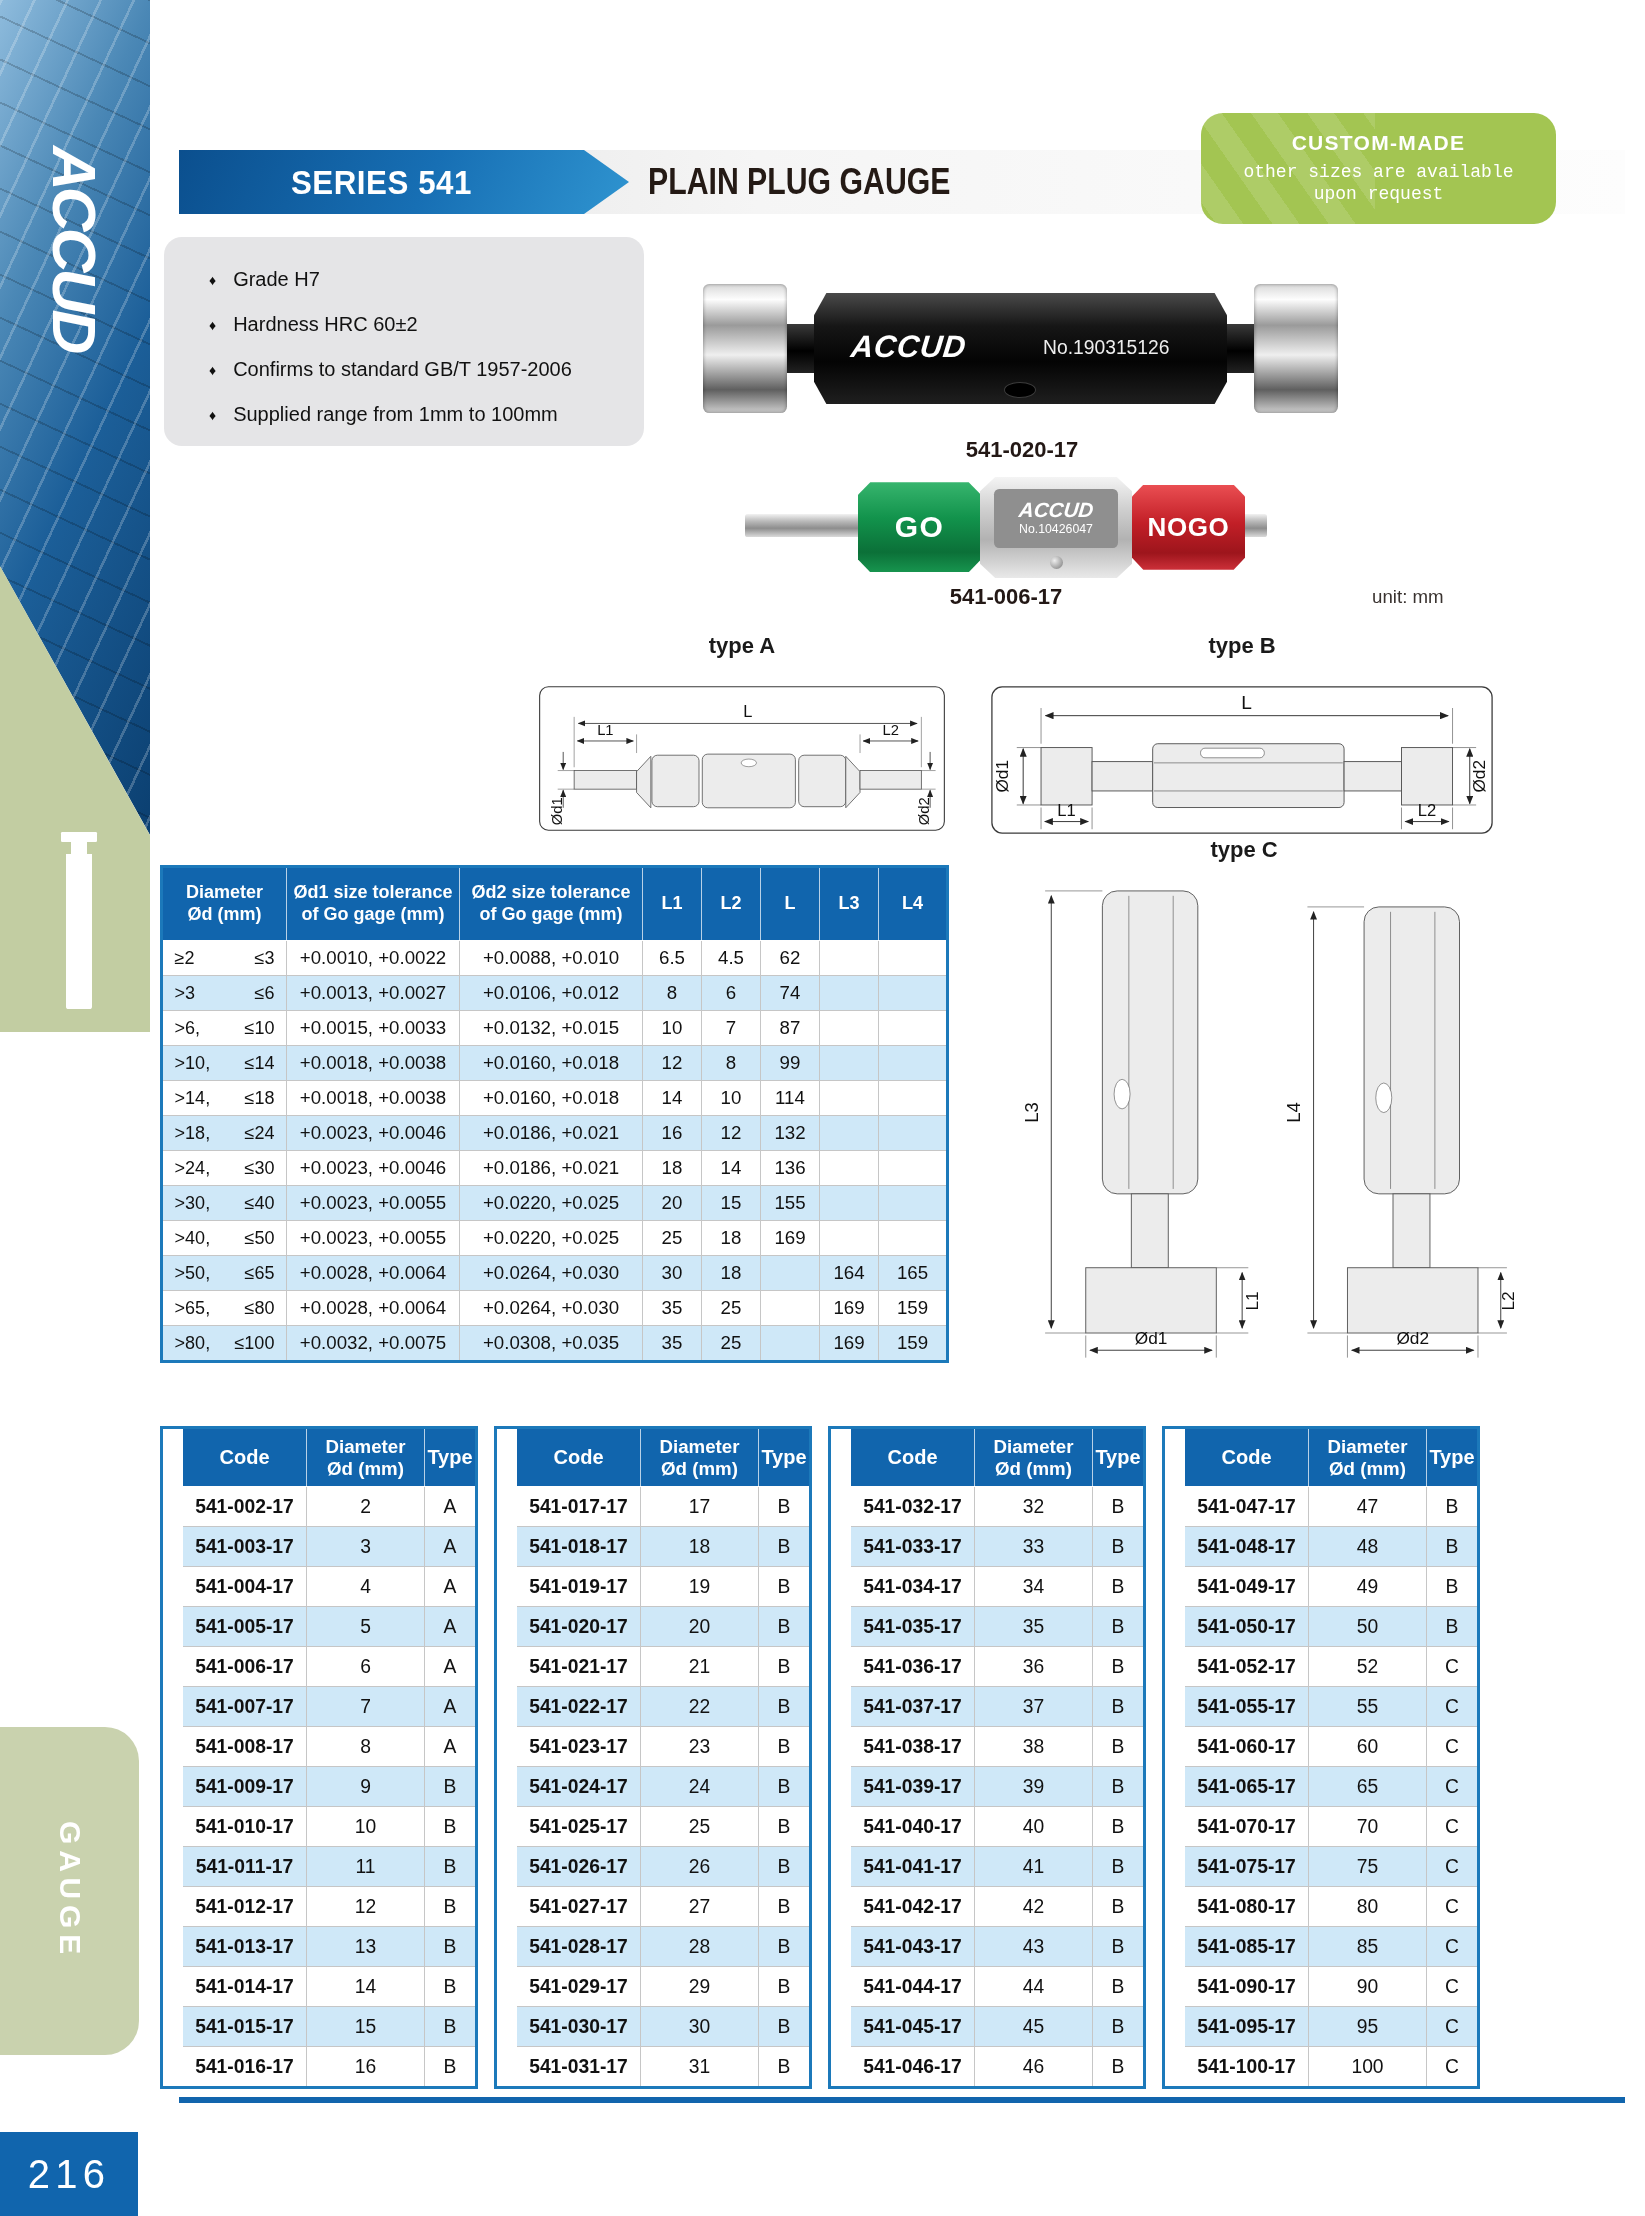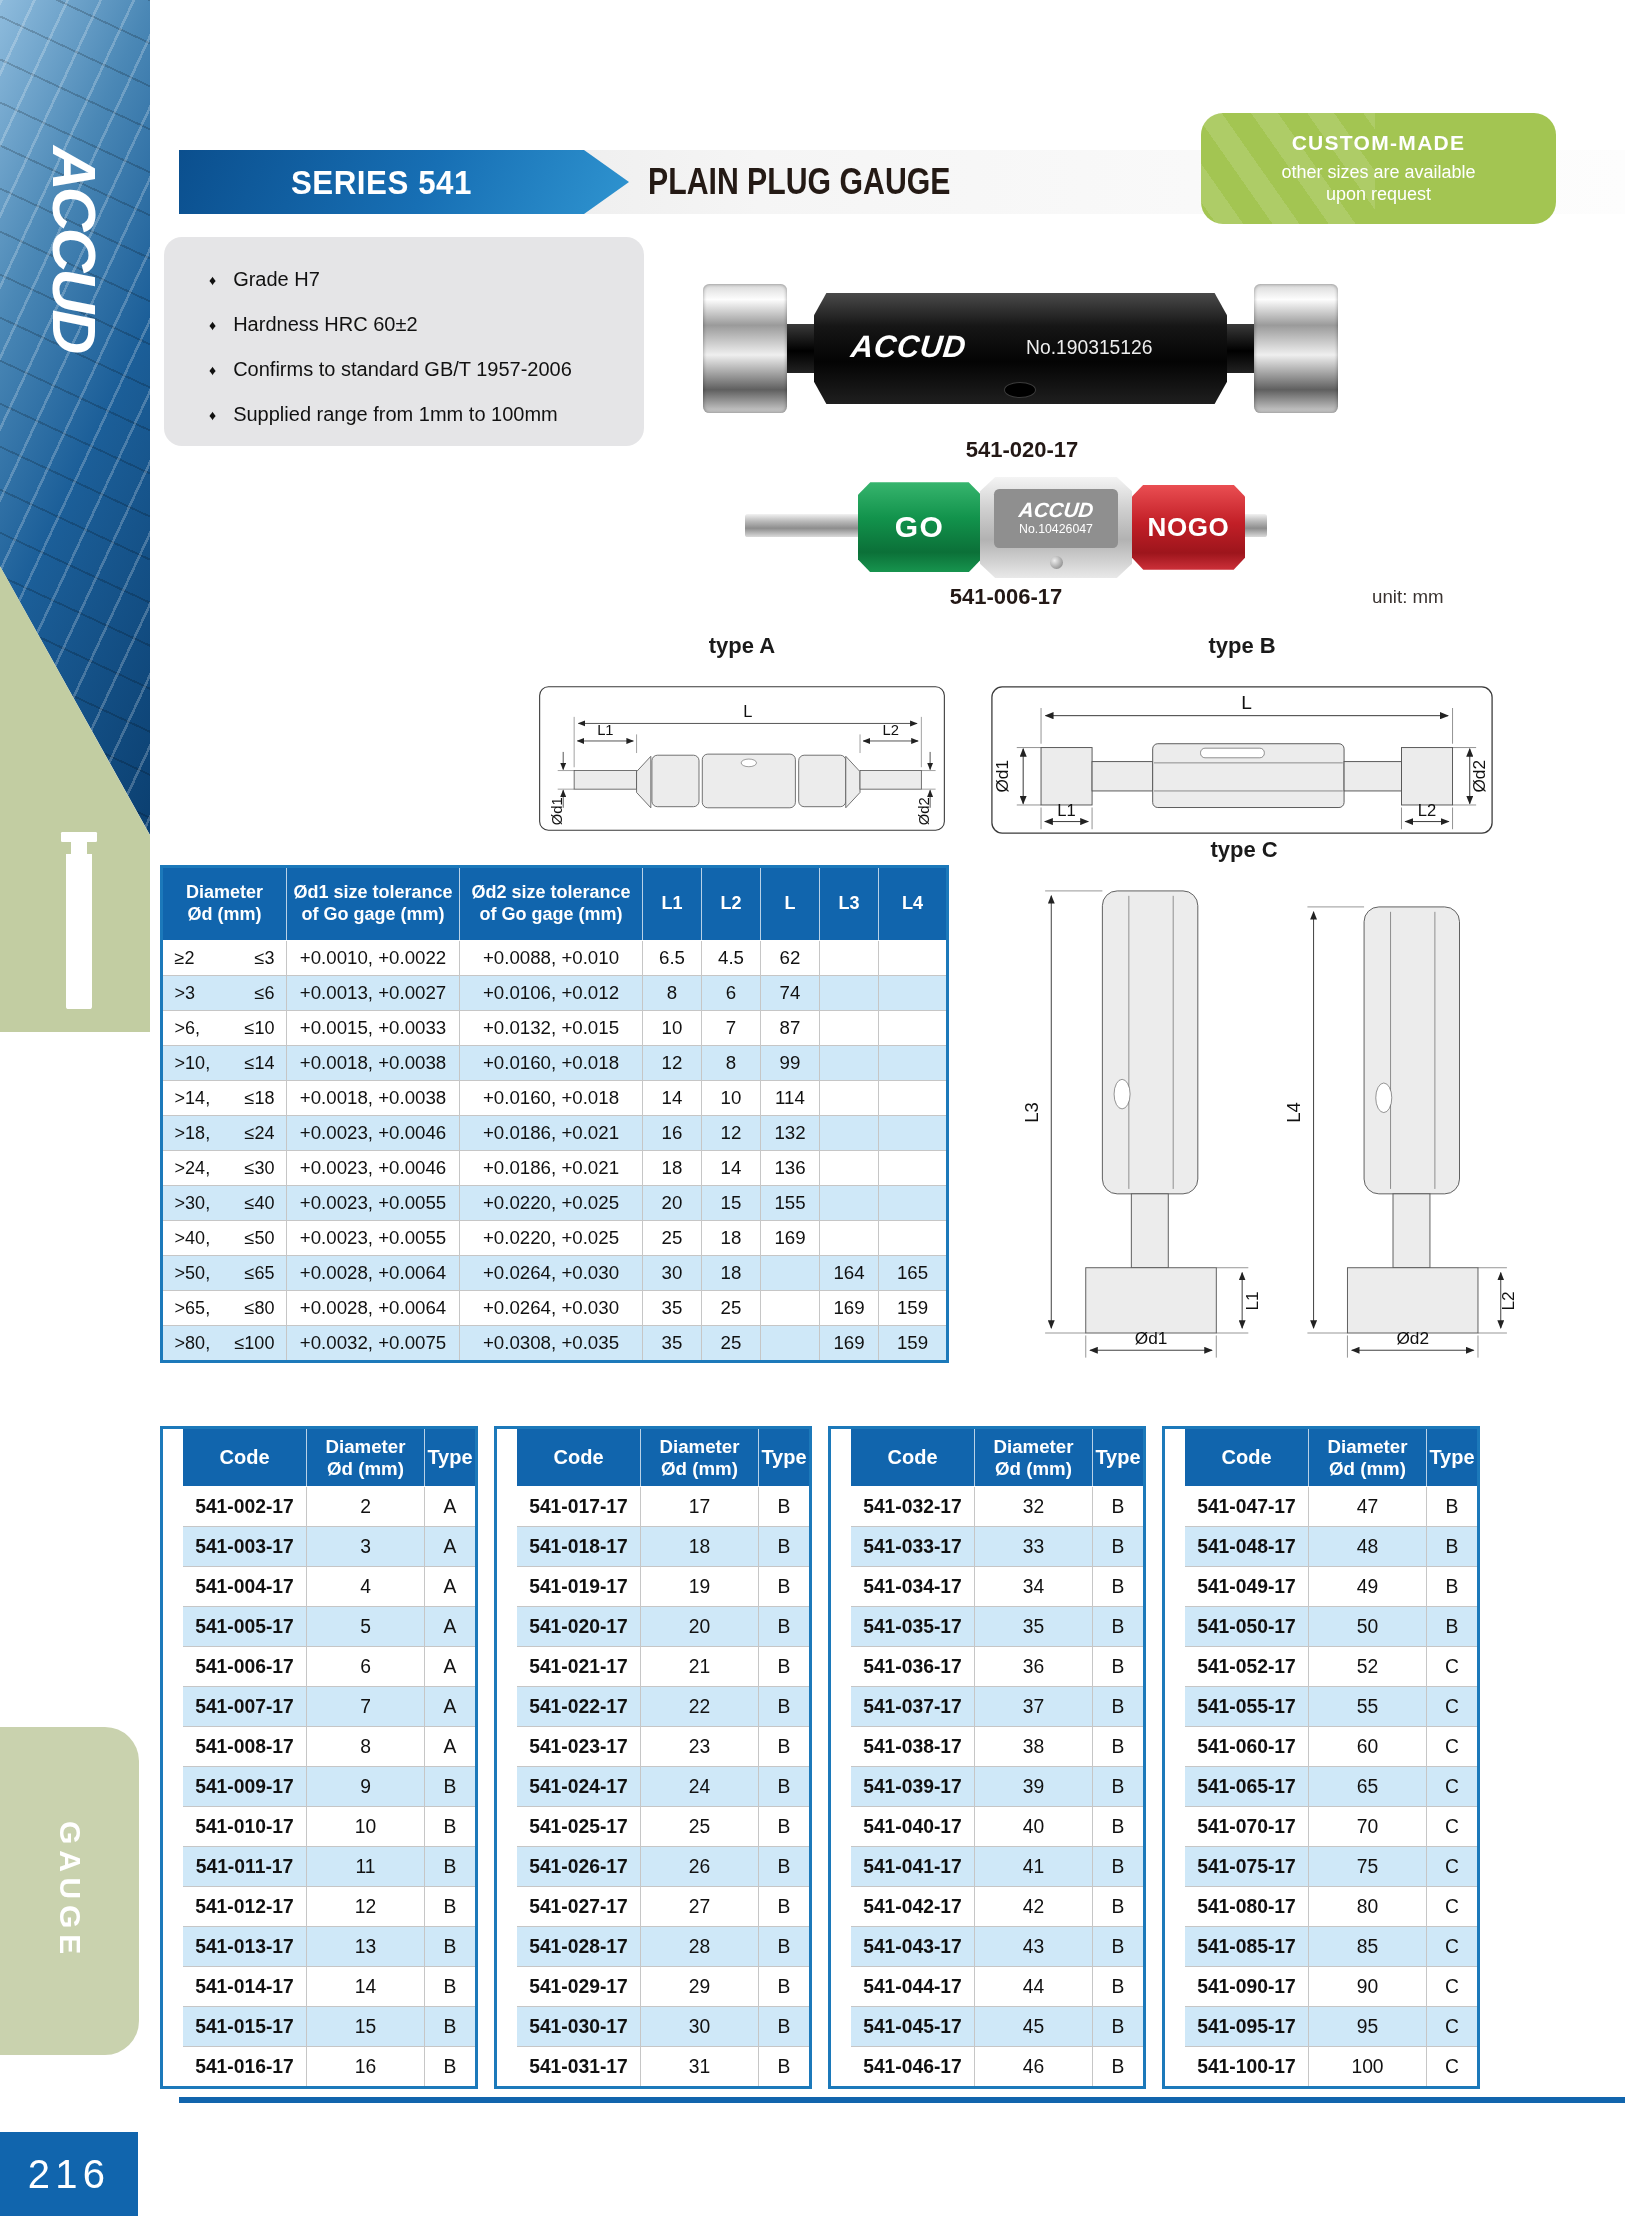--- a/index.html
+++ b/index.html
@@ -38,39 +38,39 @@
   .series-arrow span{color:#fff;font-size:34px;font-weight:800;letter-spacing:0.6px;transform:scaleX(.92);}
   .page-title{left:648px;top:150px;height:64px;display:flex;align-items:center;
     font-size:36px;font-weight:800;letter-spacing:0;color:#241a15;transform:scaleX(.84);transform-origin:left center;}
 
   
   .badge{left:1201px;top:113px;width:355px;height:111px;background:#a3c552;border-radius:22px;
     display:flex;flex-direction:column;align-items:center;justify-content:center;overflow:hidden;}
   .badge:before{content:"";position:absolute;left:-19.3px;top:-26px;width:193px;height:168px;
     background:repeating-linear-gradient(55deg, rgba(255,255,255,.12) 0 22px, rgba(255,255,255,0) 22px 46px);}
   .badge .b-title{position:relative;color:#fff;font-weight:800;font-size:21px;letter-spacing:1.3px;margin-bottom:5.2px;}
-  .badge .b-sub{position:relative;color:#fff;font-size:18px;line-height:1.25;}
+  .badge .b-sub{position:relative;color:#fff;font-size:18px;line-height:1.25;font-family:Liberation Mono, monospace;}
 
   
   .features-box{left:164px;top:237px;width:480px;height:209px;background:#e5e5e7;border-radius:18px;}
   .features-box ul{list-style:none;margin:0;padding:31px 0 0 45px;}
   .features-box li{display:flex;align-items:center;margin-bottom:22px;font-size:20px;color:#111;}
   .features-box .bullet{font-size:14px;margin-right:17px;color:#111;}
 
   
   .photo1{left:703px;top:279px;width:638px;height:142px;}
   .p1-cap{position:absolute;top:5.2px;width:84px;height:129px;border-radius:6.4px;
     background:linear-gradient(180deg,#d8d8d8 0%,#fdfdfd 12%,#9a9a9a 32%,#efefef 55%,#5f5f5f 82%,#cfcfcf 100%);
     box-shadow:inset 0 0 3.9px rgba(0,0,0,.4);}
   .p1-neck{position:absolute;top:45px;width:27px;height:49px;background:linear-gradient(180deg,#3a3a3a,#000 55%,#222);}
   .p1-body{position:absolute;left:111px;top:14px;width:413px;height:111px;
     background:linear-gradient(180deg,#4a4a4a 0%,#161616 30%,#040404 62%,#1f1f1f 100%);
     clip-path:polygon(0 20%,3% 0,97% 0,100% 20%,100% 80%,97% 100%,3% 100%,0 80%);}
   .p1-brand{position:absolute;left:37px;top:36px;color:#fff;font-size:31px;font-weight:900;font-style:italic;letter-spacing:0.6px;transform:skewX(-6deg);}
-  .p1-serial{position:absolute;left:212px;top:44px;color:#eee;font-size:19.3px;text-align:center;}
+  .p1-serial{position:absolute;left:229px;top:44px;color:#eee;font-size:19.3px;text-align:center;}
   .p1-hole{position:absolute;left:46%;bottom:6.4px;width:30px;height:14px;border-radius:50%;background:#000;border:1.9px solid #3c3c3c;}
   .photo-caption{text-align:center;font-size:22px;font-weight:700;color:#231815;}
   .photo2{left:745px;top:477px;width:522px;height:106px;}
   .p2-rod{position:absolute;left:0;top:37px;width:522px;height:23px;
     background:linear-gradient(180deg,#f2f2f2 0%,#bcbcbc 30%,#8d8d8d 62%,#dadada 100%);border-radius:2.6px;}
   .hex{position:absolute;clip-path:polygon(10% 0,90% 0,100% 14%,100% 86%,90% 100%,10% 100%,0 86%,0 14%);
     display:flex;align-items:center;justify-content:center;}
   .p2-go{left:113px;top:5.2px;width:123px;height:90px;
     background:linear-gradient(180deg,#37b56e 0%,#12934c 40%,#0b7038 78%,#17944e 100%);}
   .p2-go span{color:#fff;font-size:30px;font-weight:800;letter-spacing:1.3px;}

